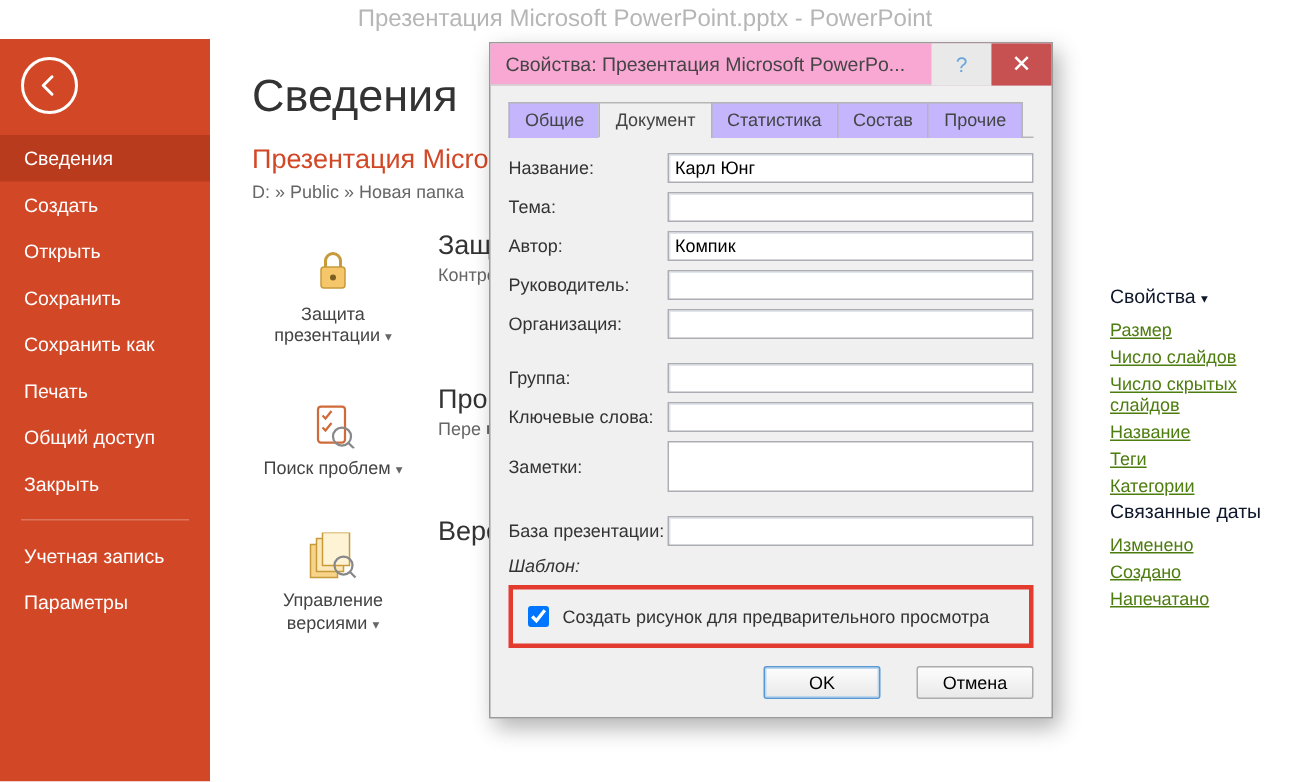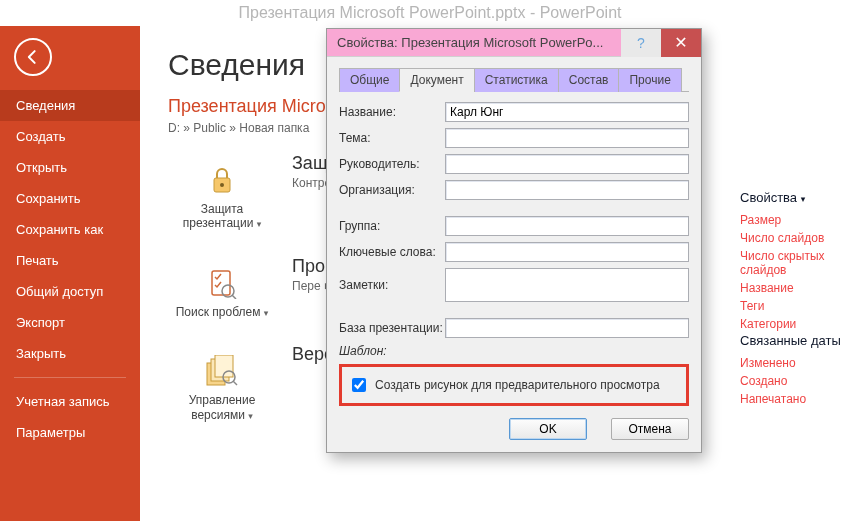--- a/index.html
+++ b/index.html
@@ -76,21 +76,21 @@
 
   .rightcol {
     position: absolute;
     left: 740px;
     top: 190px;
     width: 120px;
     font-size: 12px;
     color: #555;
   }
   .rightcol .sect { color: #0f172a; font-size: 13px; margin: 0 0 6px 0; cursor:pointer;}
-  .rightcol .prop { color: #ef4444; padding: 2px 0; cursor:pointer;}
+  .rightcol .prop { color: #4d7c0f; padding: 2px 0; cursor:pointer;text-decoration:underline;}
 
   
   .dialog {
     position: absolute;
     left: 326px; top: 28px;
     width: 376px;
     background: #f0f0f0;
     border: 1px solid #9a9a9a;
     box-shadow: 4px 6px 14px rgba(0,0,0,0.3);
     z-index: 10;
@@ -163,21 +163,20 @@
           <path d="M14 5l-7 7 7 7" stroke="#fff" stroke-width="2.4" fill="none" stroke-linecap="round" stroke-linejoin="round"></path>
         </svg>
     </div>
     <div class="side-item active">Сведения</div>
     <div class="side-item">Создать</div>
     <div class="side-item">Открыть</div>
     <div class="side-item">Сохранить</div>
     <div class="side-item">Сохранить как</div>
     <div class="side-item">Печать</div>
     <div class="side-item">Общий доступ</div>
-    <div class="side-item">Экспорт</div>
     <div class="side-item">Закрыть</div>
     <div class="side-sep"></div>
     <div class="side-item">Учетная запись</div>
     <div class="side-item">Параметры</div>
   </div>
 
   <div class="content">
     <div class="h1">Сведения</div>
     <div class="docname">Презентация Microsoft PowerPoint</div>
     <div class="path">D: » Public » Новая папка</div>
@@ -274,20 +273,24 @@
     <div class="form">
       <div class="frow">
           <div class="flabel">Название:</div>
           <input class="finput" value="Карл Юнг" style="">
         </div>
       <div class="frow">
           <div class="flabel">Тема:</div>
           <input class="finput" value="" style="">
         </div>
       <div class="frow">
+          <div class="flabel">Автор:</div>
+          <input class="finput" value="Компик" style="">
+        </div>
+      <div class="frow">
           <div class="flabel">Руководитель:</div>
           <input class="finput" value="" style="">
         </div>
       <div class="frow">
           <div class="flabel">Организация:</div>
           <input class="finput" value="" style="">
         </div>
       <div class="fgap"></div>
       <div class="frow">
           <div class="flabel">Группа:</div>

